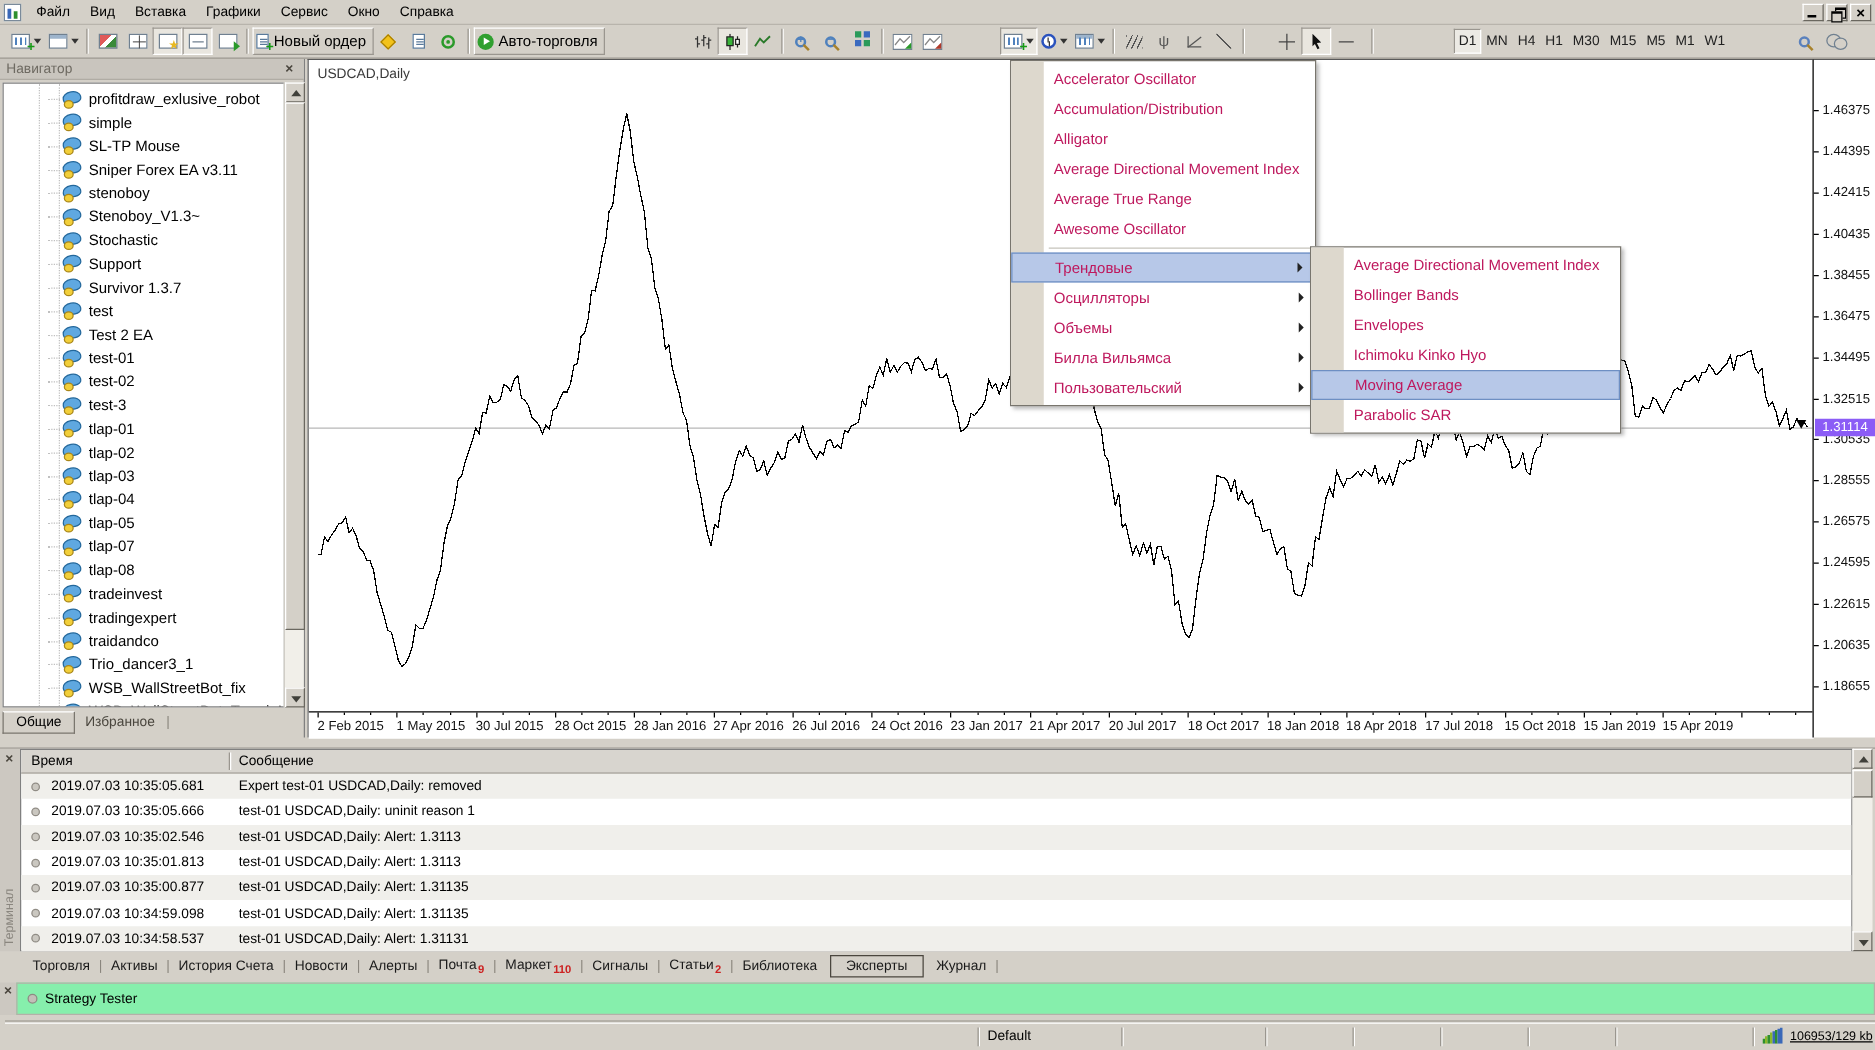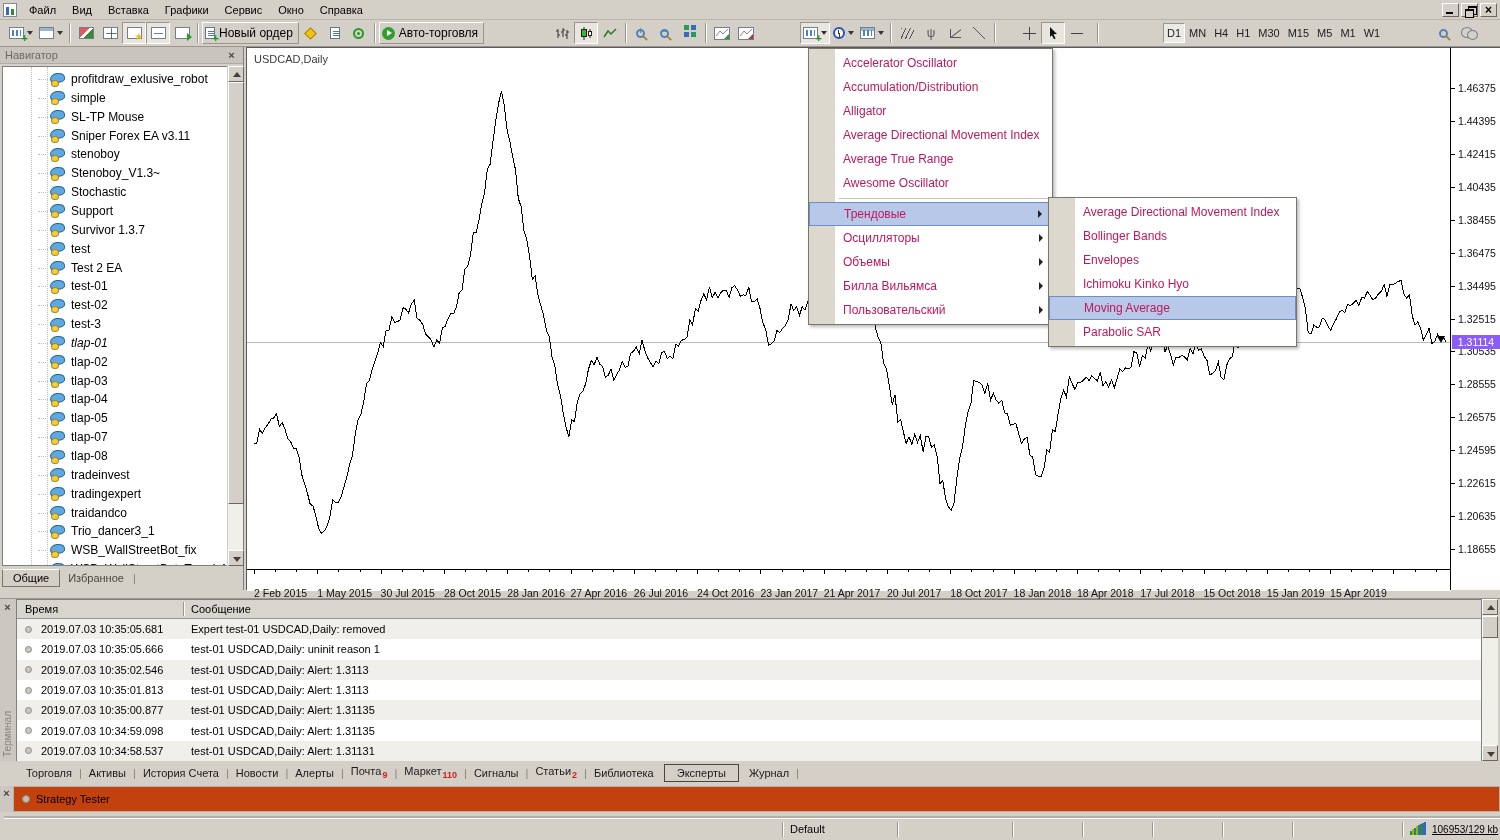--- a/index.html
+++ b/index.html
@@ -105,21 +105,21 @@
 
   
   #chartwin{position:absolute;left:246px;top:47px;width:1204px;height:543px;background:#fff;
             border-left:1px solid #5a5a5a;border-top:1px solid #5a5a5a;z-index:1;}
   #chart-symbol{position:absolute;left:7px;top:5px;font-size:11px;color:#3a3a3a;z-index:3;}
   #gridline{position:absolute;left:0;top:294px;width:1204px;height:1px;background:#b8b8b8;}
   #plot{position:absolute;left:0;top:0;}
   #price-arrow{position:absolute;left:1190px;top:288px;width:0;height:0;
        border-left:4px solid rgba(0,0,0,0);border-right:4px solid rgba(0,0,0,0);border-top:7px solid #000;z-index:3;}
   #date-axis{position:absolute;left:0;top:521px;width:1204px;height:22px;border-top:1px solid #000;background:#fff;}
-  .dlabel{position:absolute;top:5px;font-size:10.5px;color:#111;white-space:nowrap;margin-top:12px;}
+  .dlabel{position:absolute;top:5px;font-size:10.5px;color:#111;white-space:nowrap;}
   .dtick{position:absolute;top:0;width:1px;background:#000;}
   #price-axis{position:absolute;left:1450px;top:47px;width:50px;height:543px;background:#fff;
             border-left:1px solid #000;border-top:1px solid #5a5a5a;z-index:2;}
   .plabel{position:absolute;left:7px;font-size:10.5px;color:#111;}
   .ptick{position:absolute;left:0;width:4px;height:1px;background:#000;}
   #price-box{position:absolute;left:1px;top:287px;width:48px;height:14px;background:#8b5cf6;color:#fff;
        font-size:10.5px;text-align:center;line-height:14px;z-index:4;}
 
   
   .menu{position:absolute;background:#fff;border:1px solid #78756d;box-shadow:2px 2px 3px rgba(64,64,64,.35);
@@ -156,21 +156,21 @@
   #term-tabs{position:absolute;left:0;top:762px;width:1500px;height:21px;display:flex;align-items:center;
        padding-left:20px;background:#d4d0c8;}
   .ttab{padding:2px 6px;color:#1a1a1a;white-space:nowrap;}
   .ttab.active{border:1px solid #4a463e;background:#d4d0c8;padding:2px 12px;margin:0 4px;}
   .badge{color:#cc2222;font-weight:bold;font-size:9px;vertical-align:-3px;margin-left:1px;}
 
   
   #tester{position:absolute;left:0;top:786px;width:1500px;height:26px;}
   #tester .strip{position:absolute;left:0;top:0;width:13px;height:26px;background:#ccc8c1;}
   #tester .strip .xbtn{position:absolute;left:0;top:1px;}
-  #tester .panel{position:absolute;left:13px;right:0;top:0;height:26px;background:#c2410c;
+  #tester .panel{position:absolute;left:13px;right:0;top:0;height:26px;background:#86efac;
        border:1px solid #b4b0a8;display:flex;align-items:center;padding-left:8px;gap:6px;}
   #tester .dot{width:8px;height:8px;border-radius:50%;background:#c2bfb8;border:1px solid #8e8a83;}
 
   
   #statusbar{position:absolute;left:4px;top:818px;width:1500px;height:22px;background:#d4d0c8;
        border-top:1px solid #fff;box-shadow:0 -2px 0 #b4b0a8;}
   .sdiv{position:absolute;top:3px;bottom:3px;width:2px;border-left:1px solid #9a968f;border-right:1px solid #fff;}
   #status-profile{position:absolute;left:786px;top:4px;}
   #status-mem{position:absolute;left:1406px;top:3px;display:flex;align-items:flex-end;gap:4px;font-size:10px;text-decoration:underline;}
 </style>
@@ -418,21 +418,21 @@
           <span class="nav-label">test-01</span>
         </div>
         <div class="nav-item" style="top: 229.2px;">
           <span class="ea-icon"></span>
           <span class="nav-label">test-02</span>
         </div>
         <div class="nav-item" style="top: 248.05px;">
           <span class="ea-icon"></span>
           <span class="nav-label">test-3</span>
         </div>
-        <div class="nav-item" style="top: 266.9px; font-style: italic;">
+        <div class="nav-item" style="top: 266.9px;">
           <span class="ea-icon"></span>
           <span class="nav-label">tlap-01</span>
         </div>
         <div class="nav-item" style="top: 285.75px;">
           <span class="ea-icon"></span>
           <span class="nav-label">tlap-02</span>
         </div>
         <div class="nav-item" style="top: 304.6px;">
           <span class="ea-icon"></span>
           <span class="nav-label">tlap-03</span>

